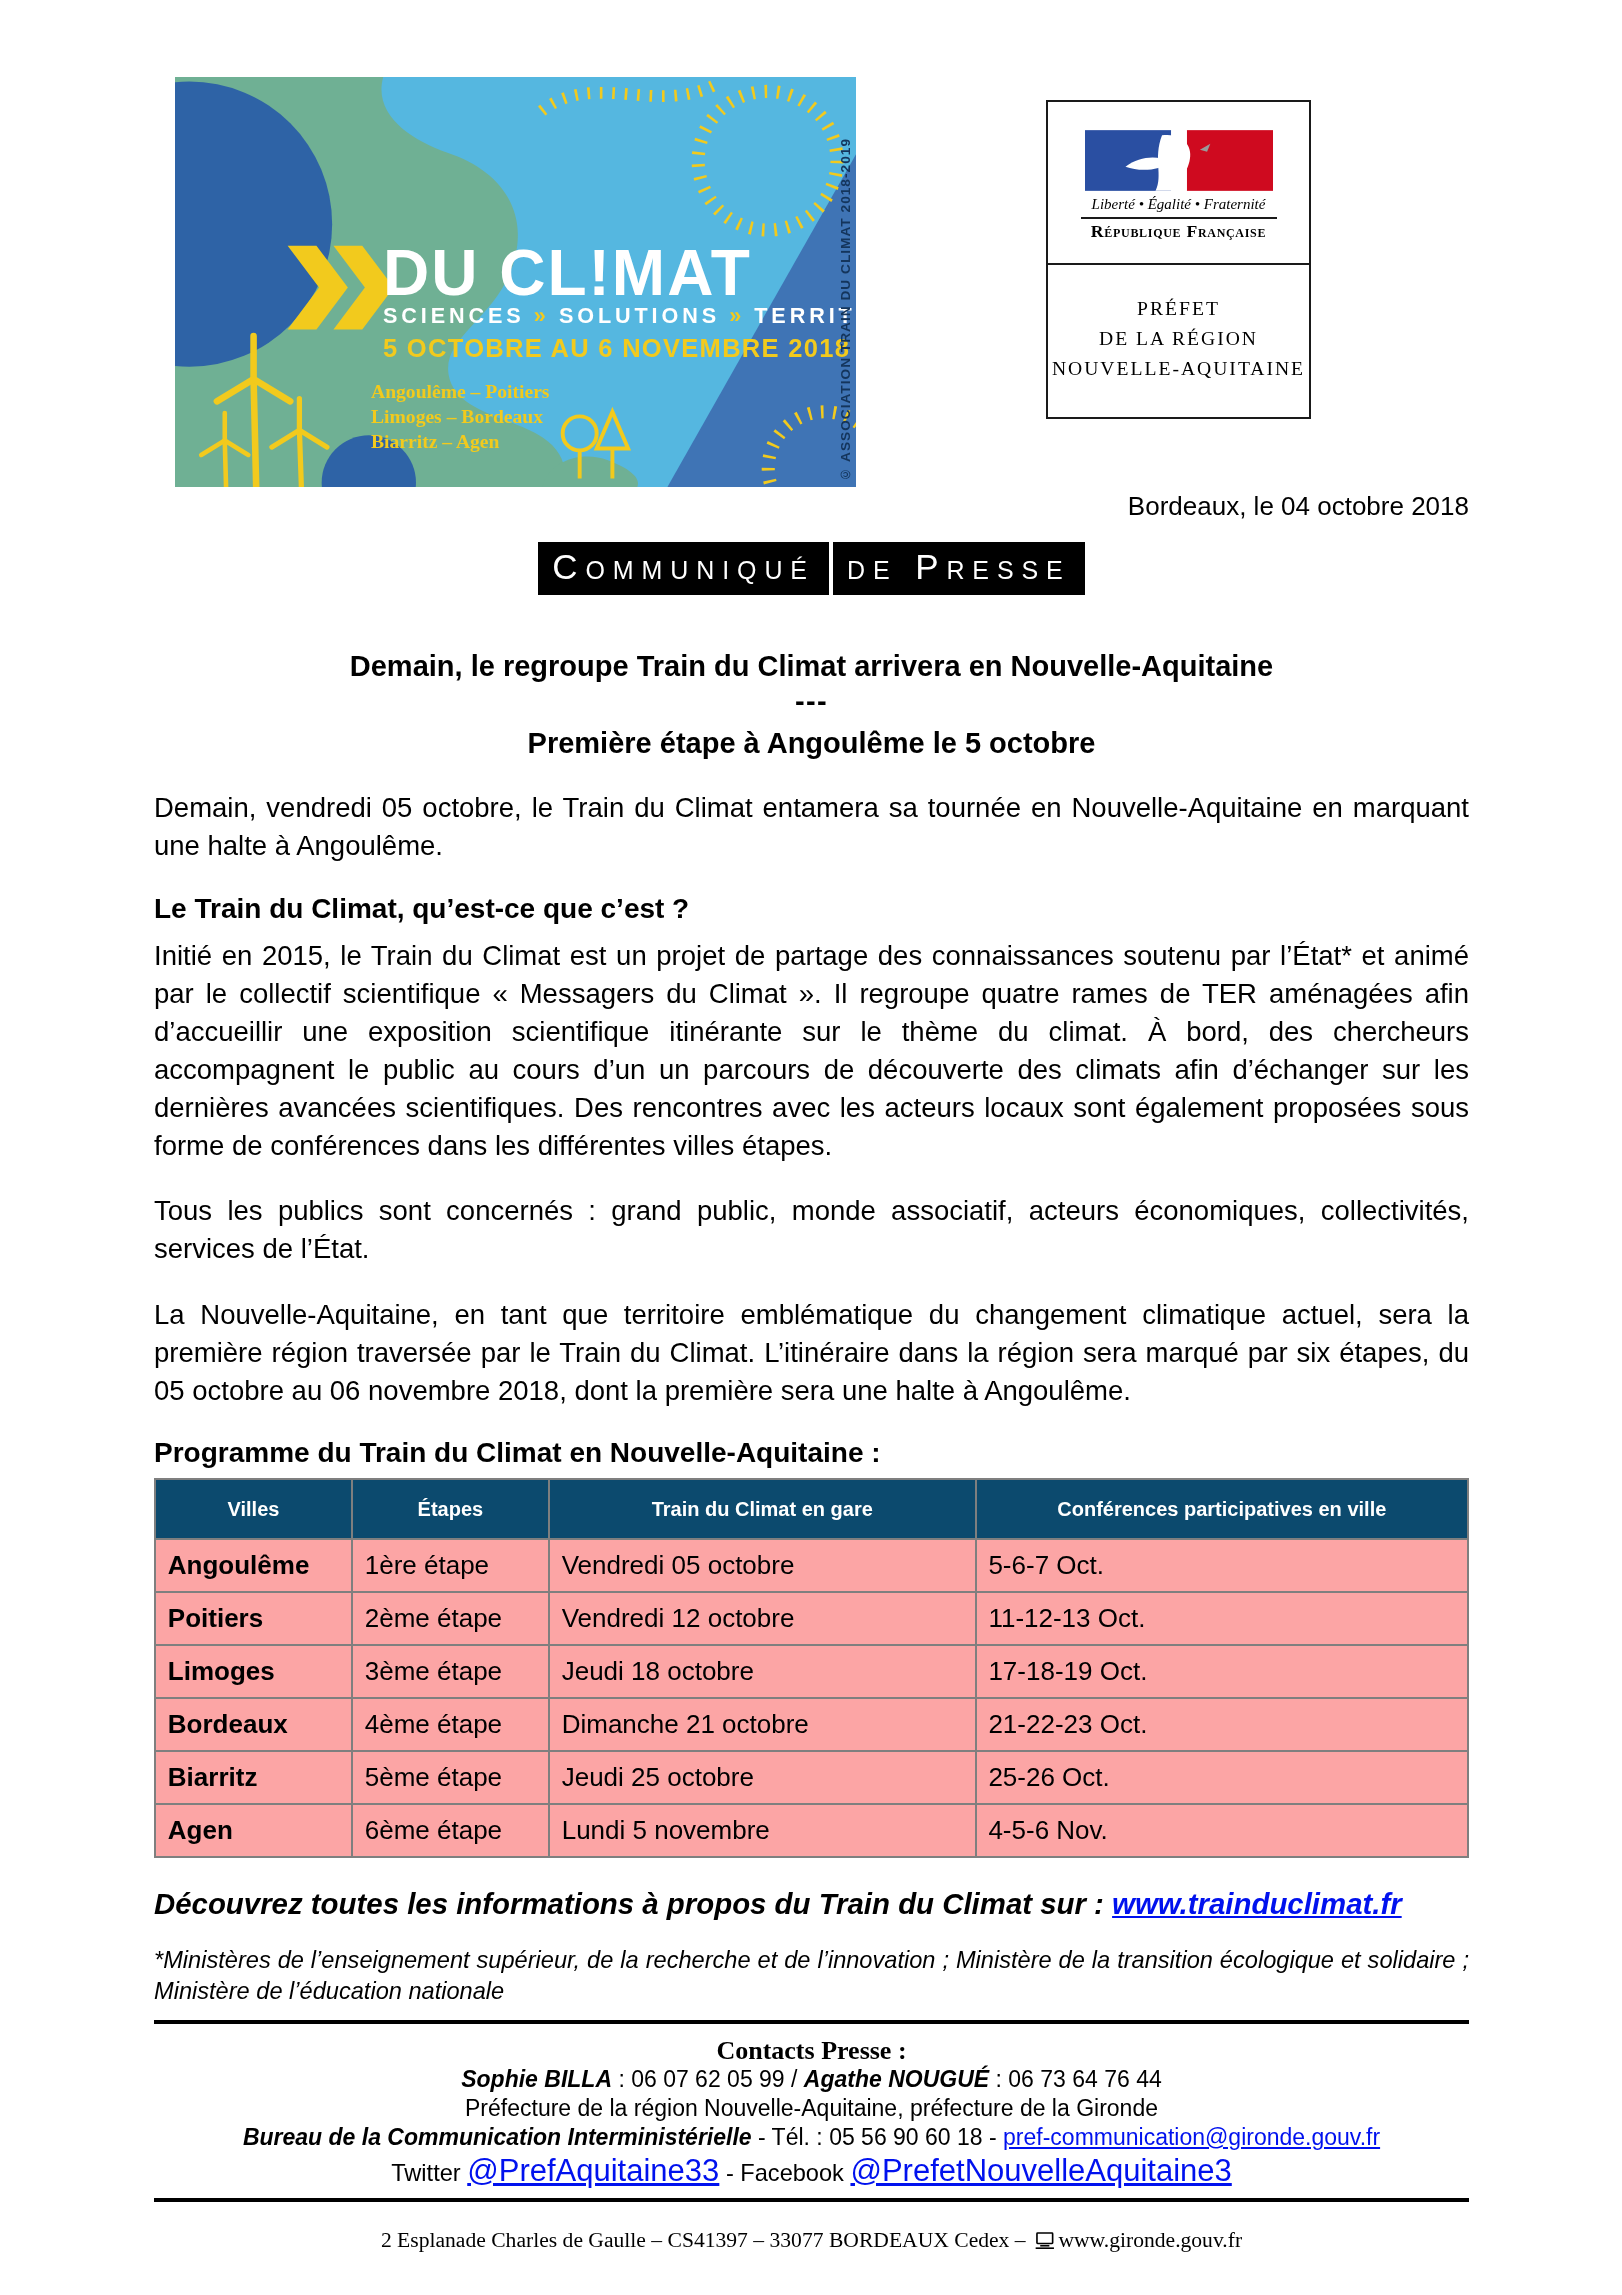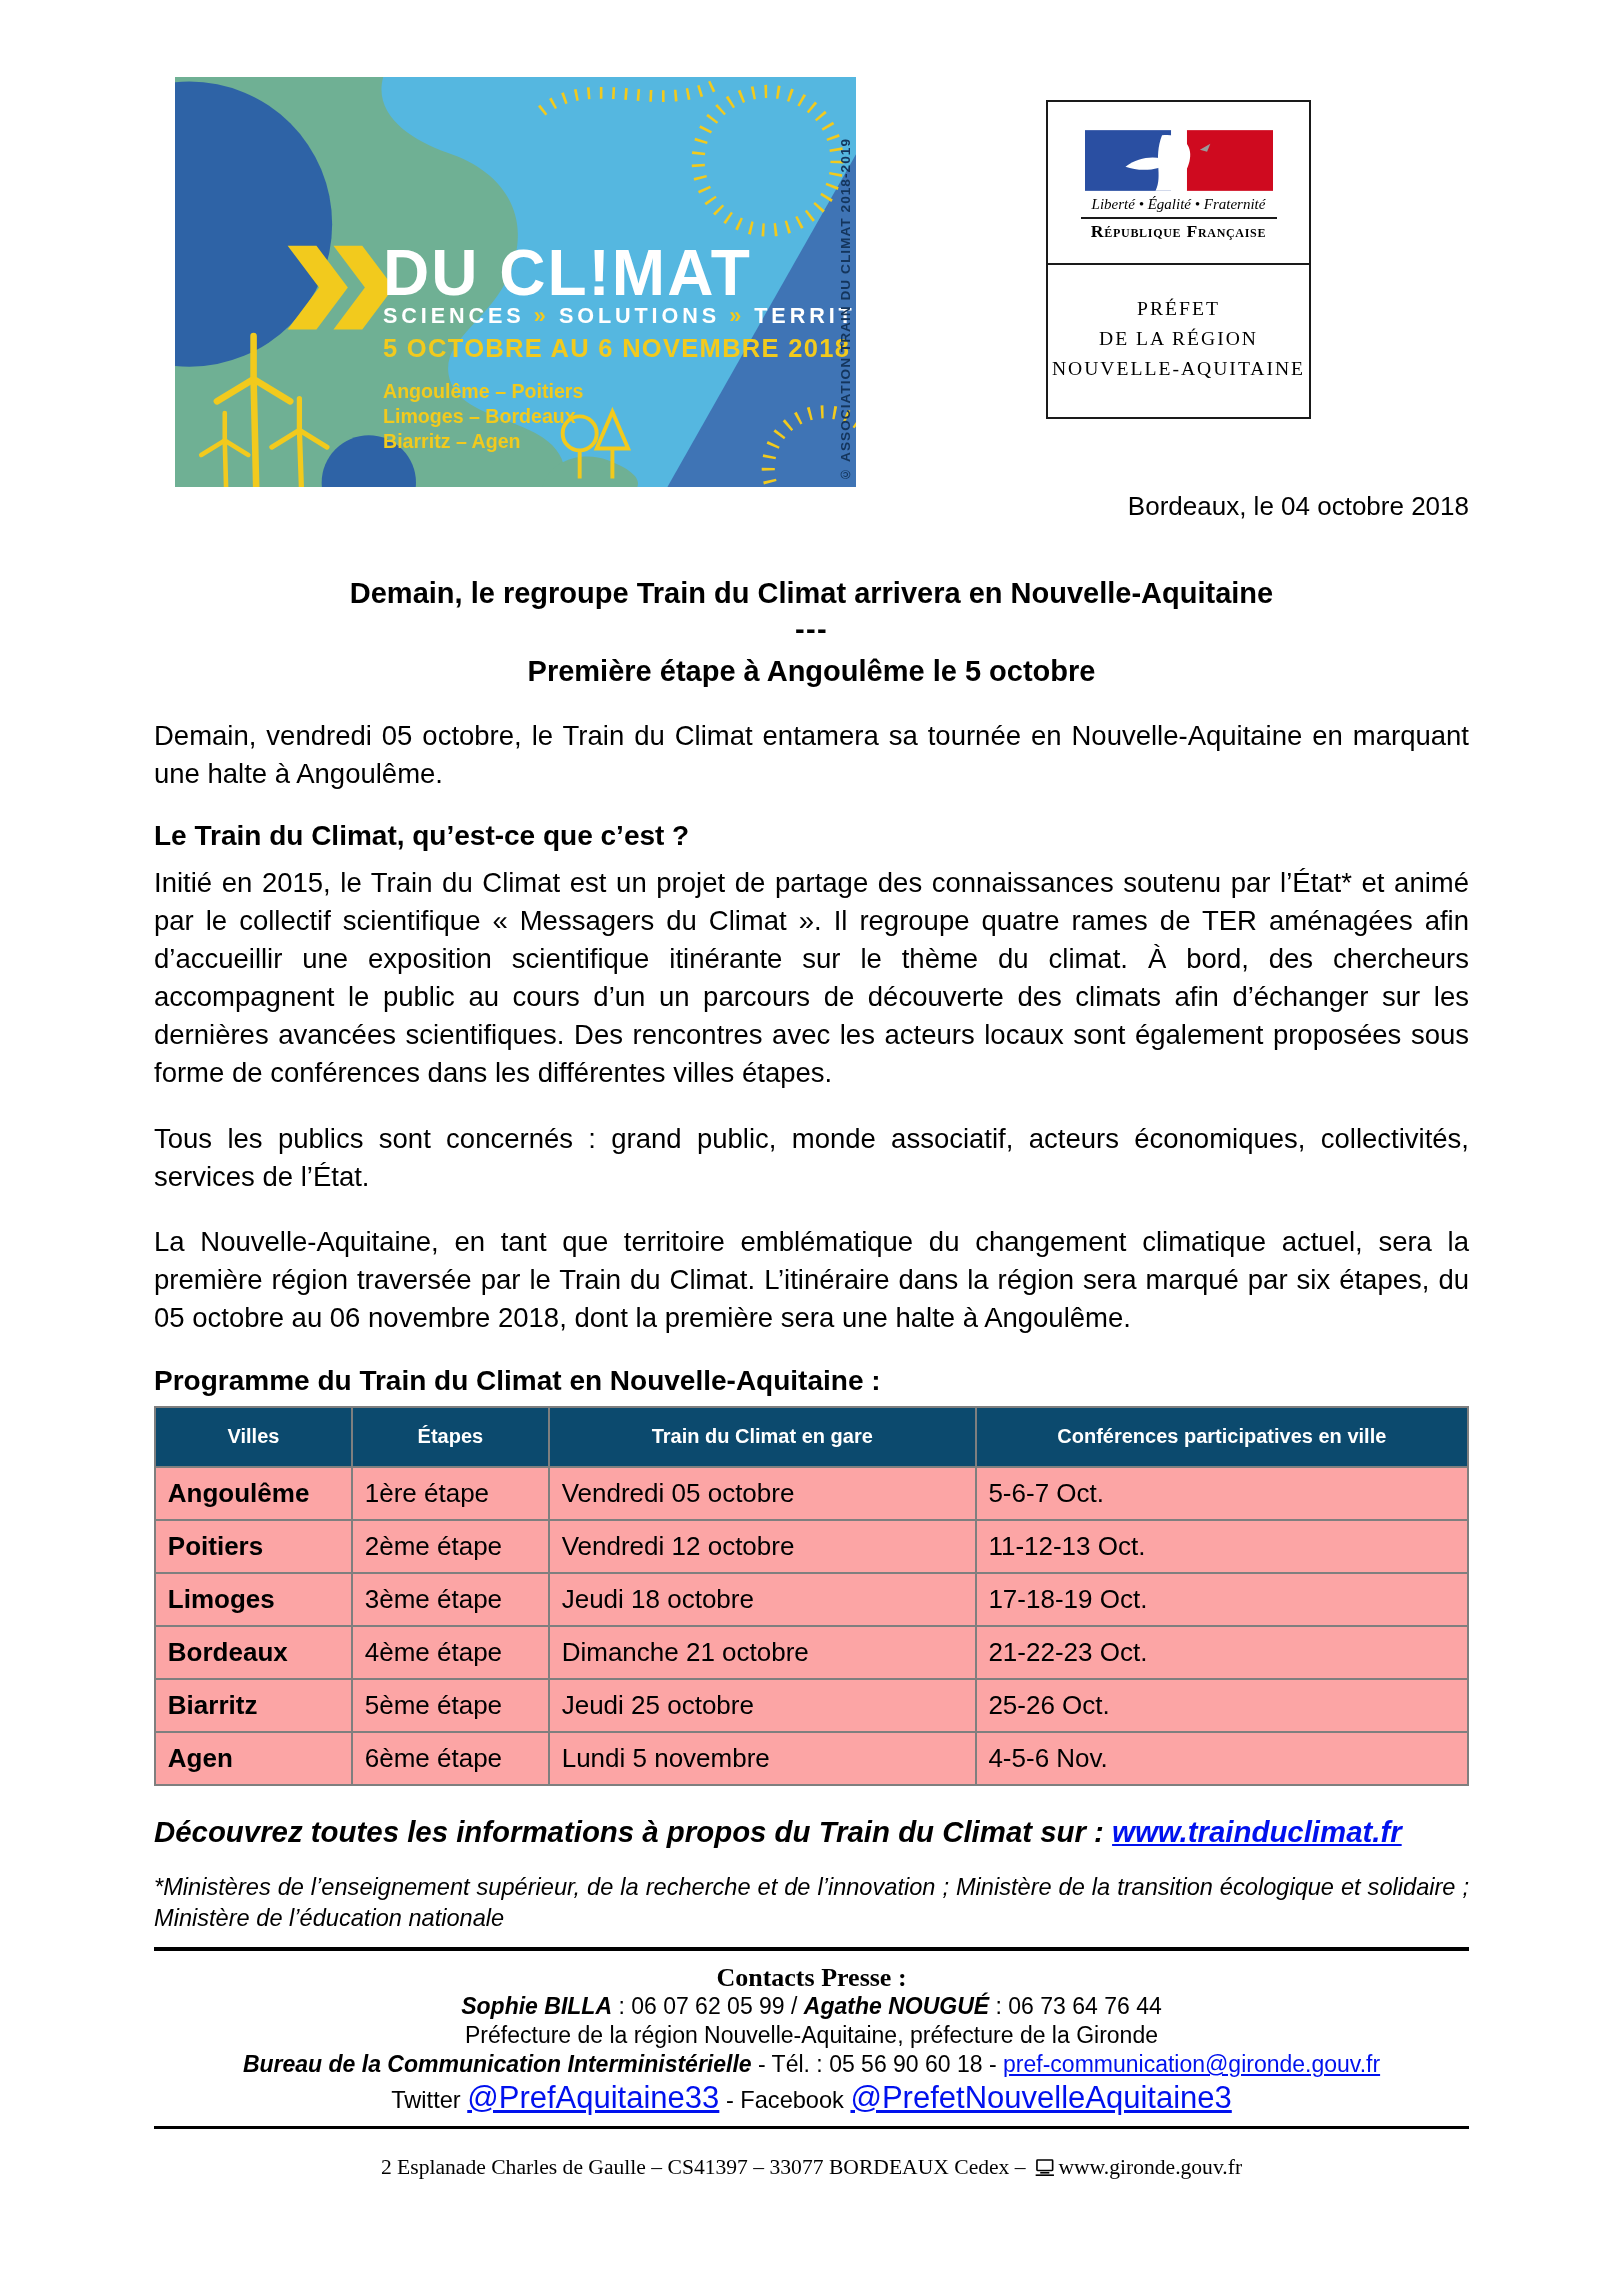--- a/index.html
+++ b/index.html
@@ -11,22 +11,22 @@
   .poster svg.art{position:absolute;left:0;top:0;width:100%;height:100%;}
   .poster .t1{position:absolute;left:156px;top:77px;font-size:60px;font-weight:300;
               color:#fff;letter-spacing:10.5px;white-space:nowrap;}
   .poster .t2{position:absolute;left:208px;top:159px;font-size:64px;font-weight:bold;
               color:#fff;letter-spacing:2px;white-space:nowrap;}
   .poster .sub{position:absolute;left:208px;top:226px;font-size:21.6px;font-weight:bold;
                color:#fff;letter-spacing:3.9px;white-space:nowrap;}
   .poster .sub .chev{color:#f2ca1d;padding:0 9.2px;}
   .poster .dates{position:absolute;left:208px;top:257px;font-size:25.5px;font-weight:bold;
                  color:#f2ca1d;letter-spacing:1.3px;white-space:nowrap;}
-  .poster .cities{position:absolute;left:208px;top:302px;font-size:19.6px;font-weight:bold;
-                  color:#f2ca1d;line-height:25px;}
+  .poster .cities{position:absolute;left:196px;top:302px;font-size:19.6px;font-weight:bold;
+                  color:#f2ca1d;line-height:25px;font-family:Liberation Serif, serif;}
   .poster .copy{position:absolute;right:2.6px;bottom:5.2px;writing-mode:vertical-rl;
                 transform:rotate(180deg);font-size:13.7px;font-weight:bold;color:#14355c;
                 letter-spacing:1px;white-space:nowrap;}
 
   
   .marianne{position:absolute;left:1046px;top:100px;width:265px;height:319px;
             border:2px solid #1a1a1a;box-sizing:border-box;background:#fff;
             font-family:"Liberation Serif",serif;text-align:center;}
   .marianne .top{height:163px;border-bottom:2px solid #1a1a1a;box-sizing:border-box;}
   .marianne .flag{margin-top:27.5px;}
@@ -154,20 +154,23 @@
       <div>PRÉFET</div>
       <div>DE LA RÉGION</div>
       <div>NOUVELLE-AQUITAINE</div>
     </div>
   </div>
 
   <div class="content">
 
     <div class="date-line">Bordeaux, le 04 octobre 2018</div>
 
+    <div class="cp-wrap">
+      <span class="cp-box">Communiqué</span><span class="cp-gap"></span><span class="cp-box">de Presse</span>
+    </div>
 
     <div class="headline">Demain, le regroupe Train du Climat arrivera en Nouvelle-Aquitaine</div>
     <div class="hl-sep">---</div>
     <div class="headline2">Première étape à Angoulême le 5 octobre</div>
 
     <p class="para p-intro">Demain, vendredi 05 octobre, le Train du Climat entamera sa tournée en Nouvelle-Aquitaine en marquant une halte à Angoulême.</p>
 
     <div class="h-sec">Le Train du Climat, qu’est-ce que c’est ?</div>
 
     <p class="para p-big">Initié en 2015, le Train du Climat est un projet de partage des connaissances soutenu par l’État* et animé par le collectif scientifique « Messagers du Climat ». Il regroupe quatre rames de TER aménagées afin d’accueillir une exposition scientifique itinérante sur le thème du climat. À bord, des chercheurs accompagnent le public au cours d’un un parcours de découverte des climats afin d’échanger sur les dernières avancées scientifiques. Des rencontres avec les acteurs locaux sont également proposées sous forme de conférences dans les différentes villes étapes.</p>

